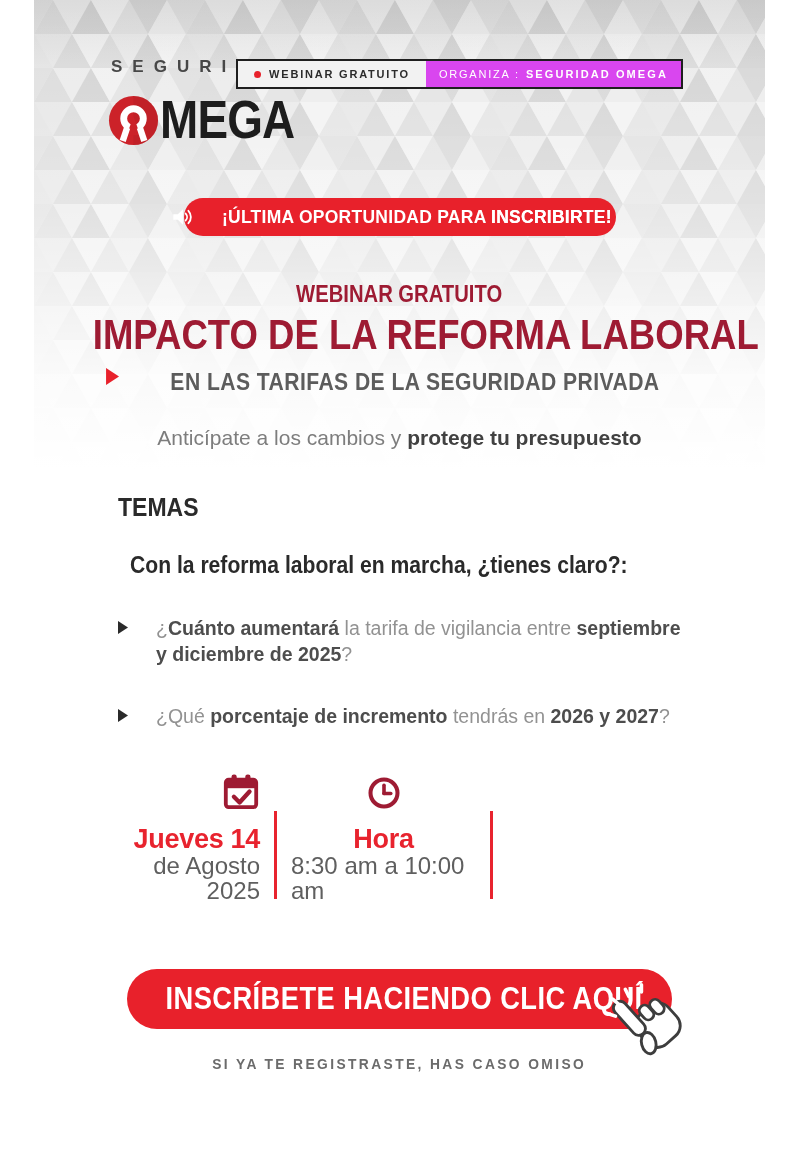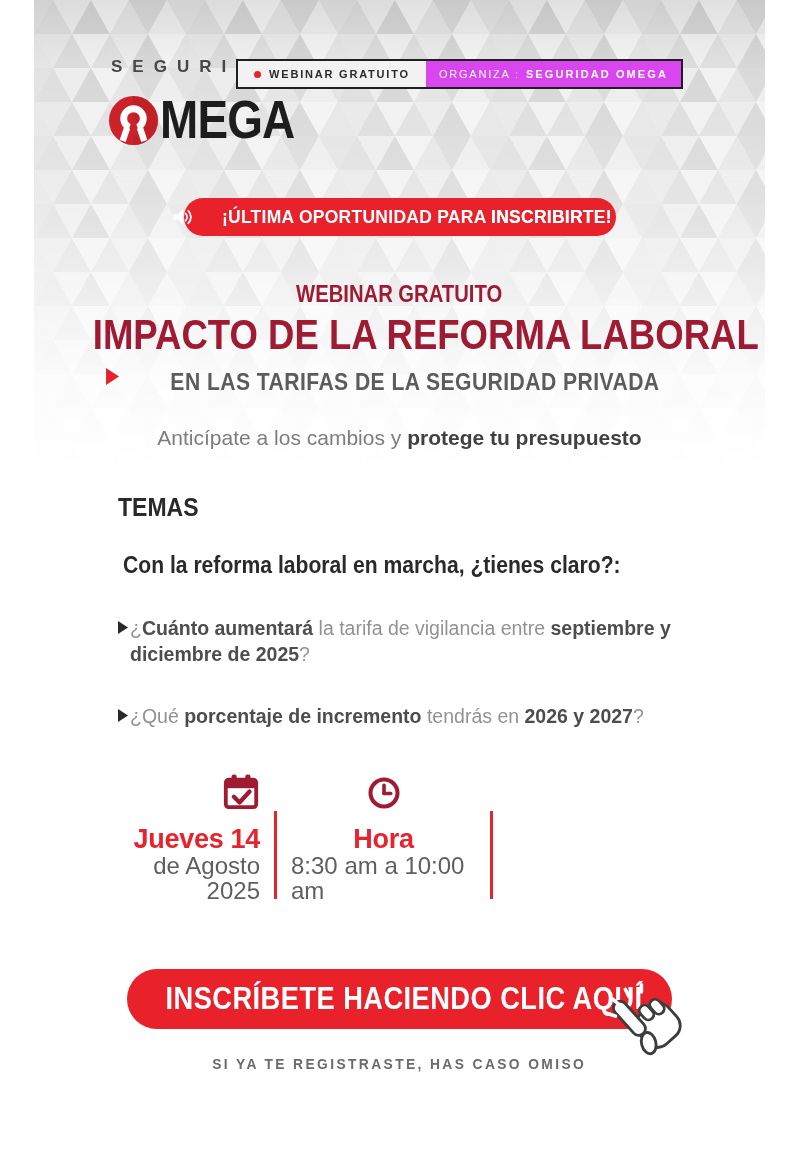--- a/index.html
+++ b/index.html
@@ -54,23 +54,23 @@
   .subtitle{margin-top:12px; height:26px; display:flex; align-items:flex-start; justify-content:center; gap:18px;}
   .tri{width:13px; height:17px; clip-path:polygon(0 0,100% 50%,0 100%); flex:0 0 auto;}
   .tri.red{background:#e8212b;}
   .tri.dark{background:#2a2a2a; width:10px; height:13px; margin-top:6px;}
   .subtitle .txt{font-size:24px; font-weight:700; letter-spacing:.5px; color:#5c5c5c; white-space:nowrap;}
   .tagline{margin-top:32px; height:24px; text-align:center; font-size:21px; color:#7d7d7d;}
   .tagline strong{color:#414141;}
   
   .topics{margin:44px 0 0 84px;}
   .topics h2{margin:0; font-size:25px; line-height:26px; font-weight:700; color:#2a2a2a;}
-  .topics h3{margin:32px 5px 0; font-size:24px; line-height:25px; font-weight:700; color:#2a2a2a;}
+  .topics h3{margin:32px 12px 0; font-size:24px; line-height:25px; font-weight:700; color:#2a2a2a;}
   .topics ul{list-style:none; margin:38px 0 0; padding:0;}
-  .topics li{display:flex; gap:2px; margin-bottom:16px; max-width:566px;margin-top:36px;}
+  .topics li{display:flex; gap:28px; margin-bottom:16px; max-width:566px;margin-top:36px;}
   .topics li p{margin:0; font-size:19.5px; line-height:26px; color:#929292;}
   .topics li p strong{color:#4d4d4d;}
   
   .event-row{margin:44px auto 0; width:539px; display:flex; align-items:flex-start;}
   .ev-col{display:flex; flex-direction:column;}
   .ev-col .ic{height:40px; margin-bottom:12px;}
   .ev-date{width:130px; align-items:flex-end; }
   .ev-time{width:185px; align-items:center; text-align:left;}
   .ev-mode{width:162px; align-items:flex-start; text-align:left; padding-left:5px; box-sizing:border-box;}
   .ev-mode .ic{margin-left:6px;}

